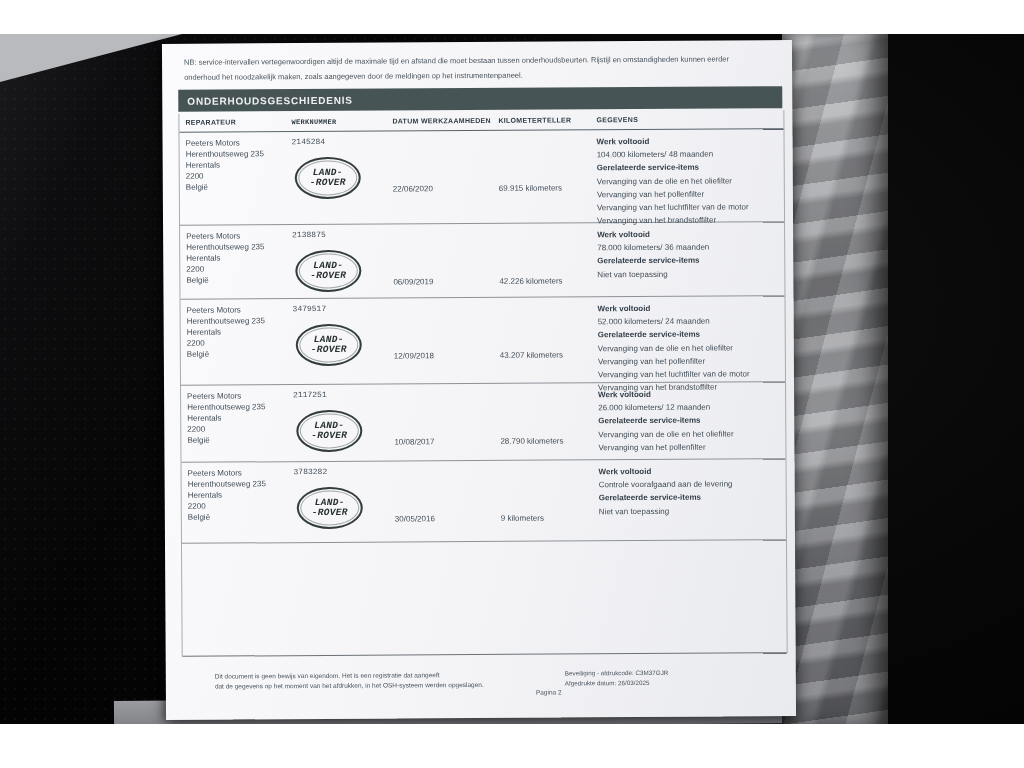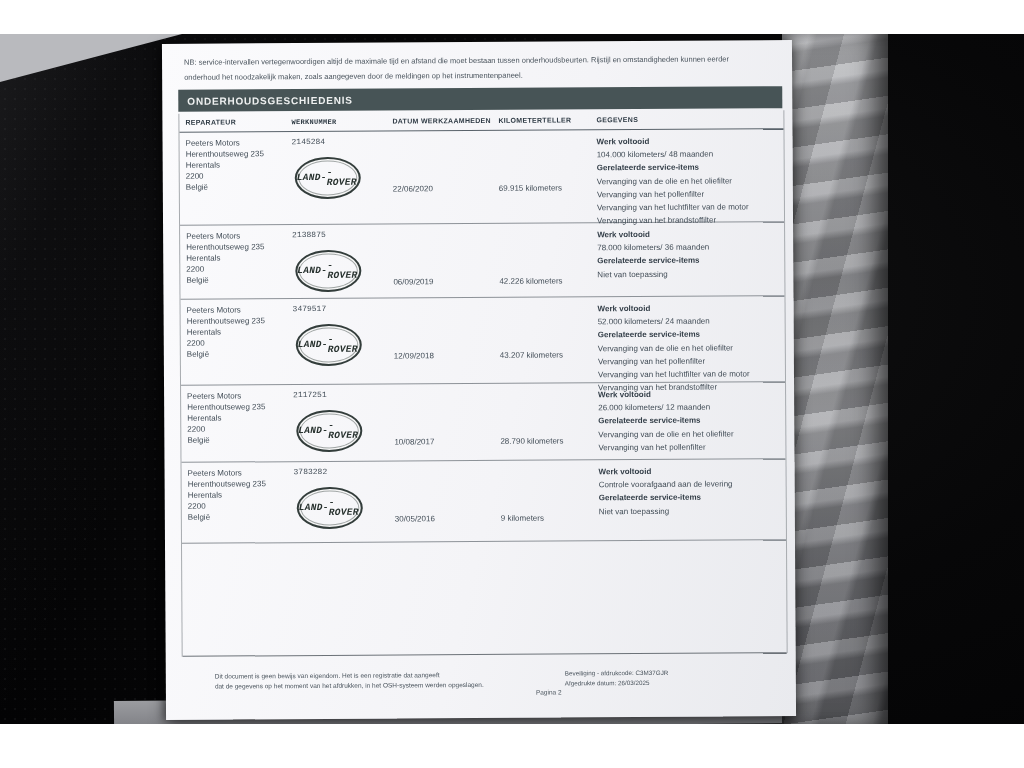--- a/index.html
+++ b/index.html
@@ -43,21 +43,21 @@
   .hc{position:absolute;top:5px;font-size:7px;font-weight:bold;color:#2e3a44;letter-spacing:0.3px;}
   .p1{left:6px;width:102px;} .p2{left:112px;width:97px;font-family:Liberation Mono, monospace;} .p3{left:213px;width:102px;}
   .p4{left:319px;width:95px;} .p5{left:417px;width:184px;}
   .c1{white-space:pre-line;line-height:11px;color:#424d57;}
   .c3,.c4{color:#424d57;margin-top:48px;}
   .c5 div{line-height:13.2px;color:#424d57;}
   .c5 .b{font-weight:bold;color:#333e48;}
   .wn{color:#424d57;}
   .lr-badge{margin-top:11px;margin-left:3px;width:62px;height:38px;border:2.5px solid #333d3b;
         border-radius:50%;box-shadow:inset 0 0 0 1.5px rgba(255,255,255,0.9), inset 0 0 0 2.5px rgba(55,66,63,0.45);
-        display:flex;flex-direction:row;align-items:center;justify-content:center;
+        display:flex;flex-direction:column;align-items:center;justify-content:center;
         font-style:italic;font-weight:bold;font-size:9.5px;line-height:10px;color:#28322f;letter-spacing:0.3px;}
   .footer-left{position:absolute;left:49px;top:628px;width:300px;font-size:6.5px;line-height:9.5px;color:#4a545d;}
   .pagina{position:absolute;left:370px;top:647px;font-size:6.5px;color:#4a545d;}
   .footer-right{position:absolute;left:399px;top:627px;width:200px;font-size:6.3px;line-height:9.5px;color:#4a545d;}
 </style>
 </head>
 <body>
 
 <div class="stage">
   <div class="photo">

